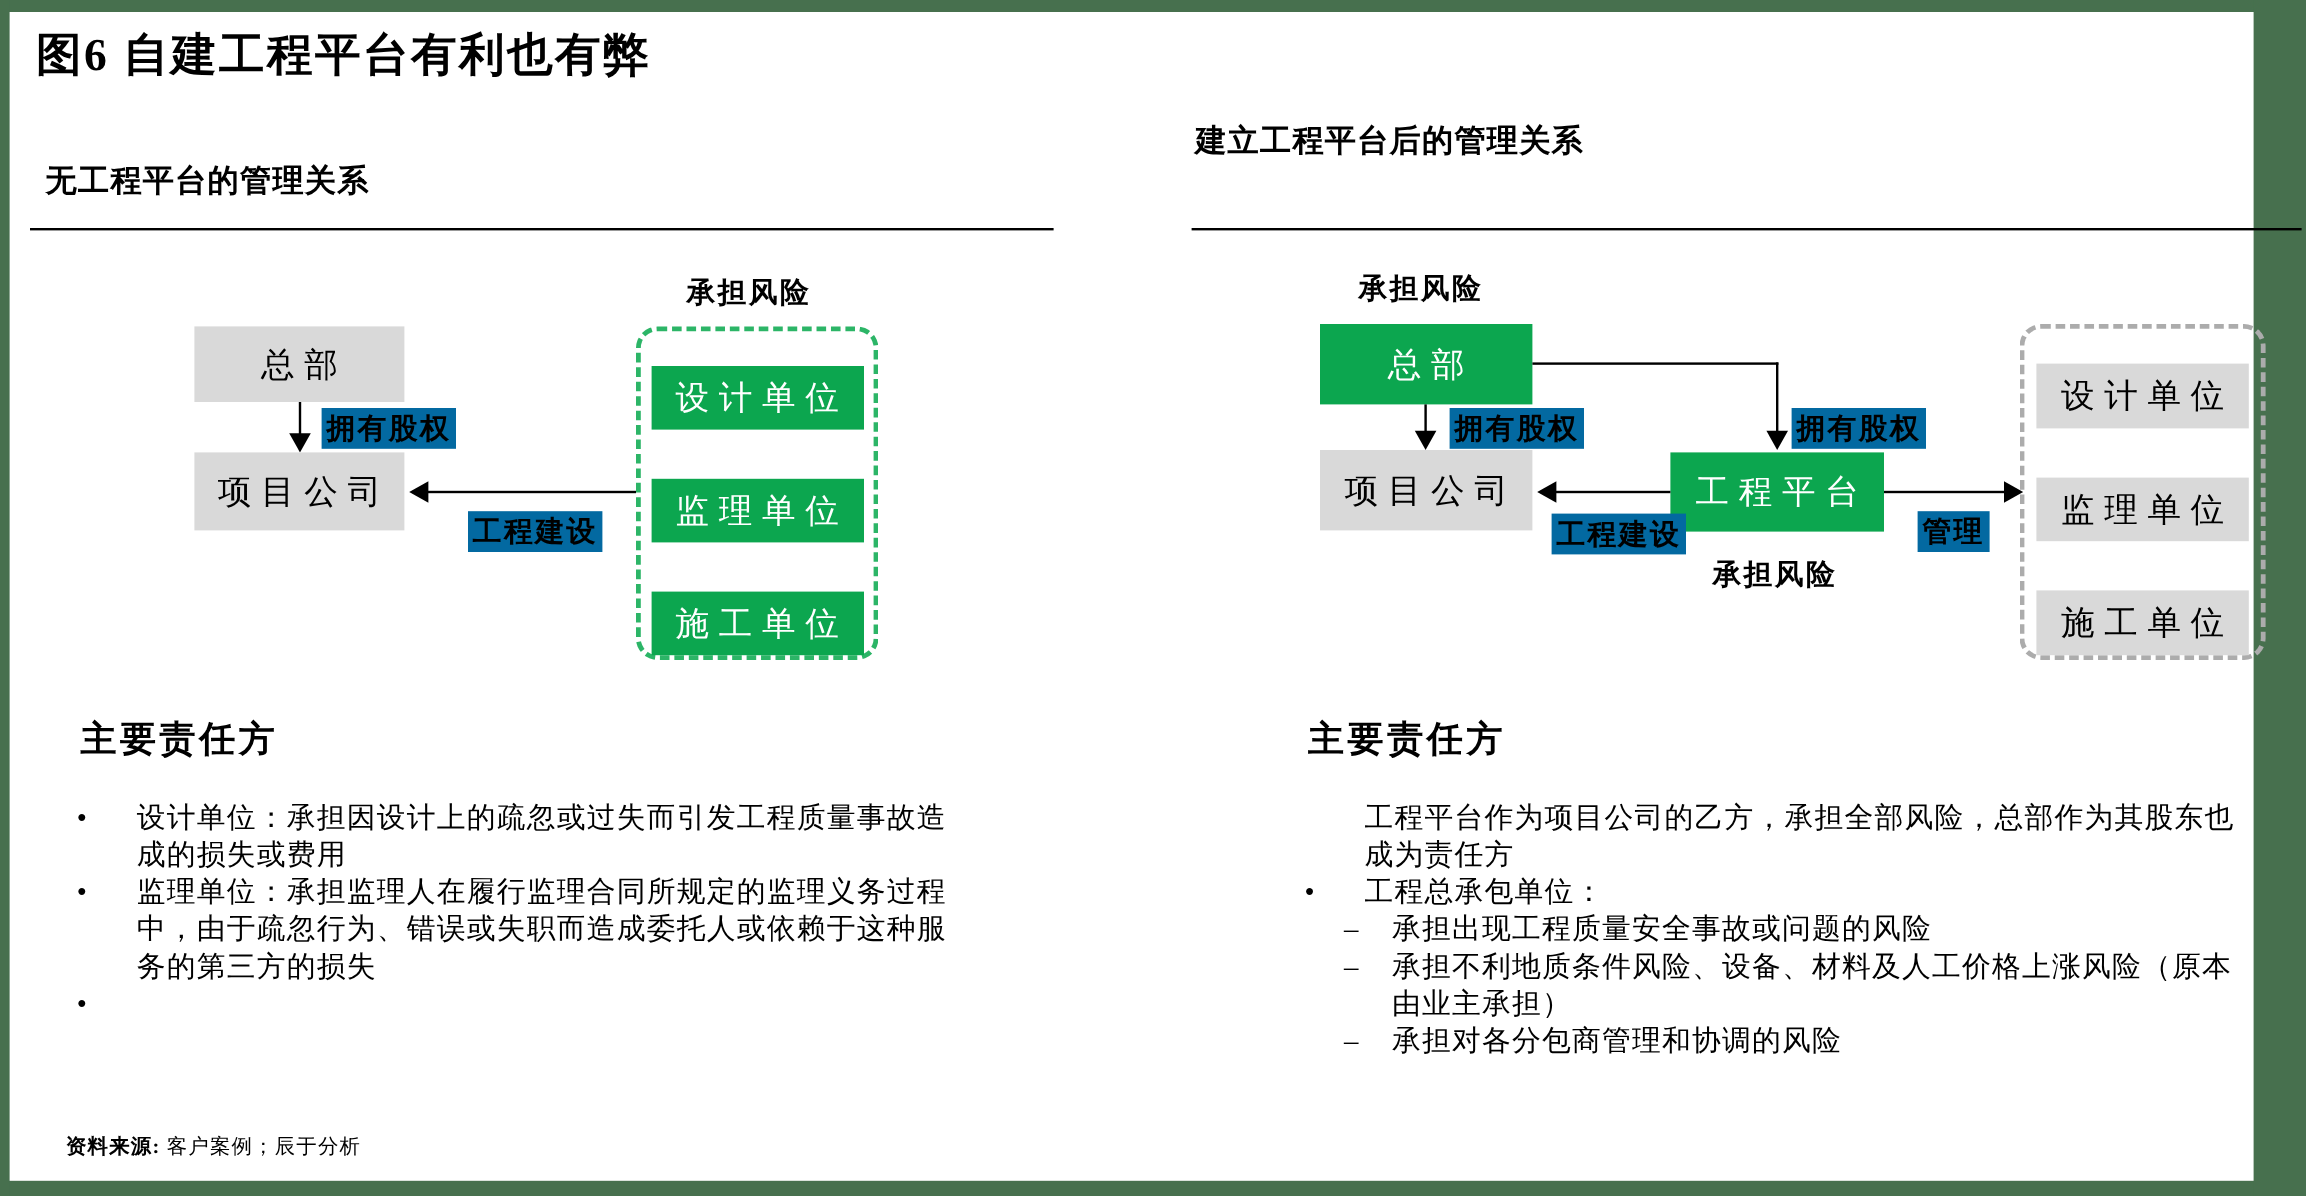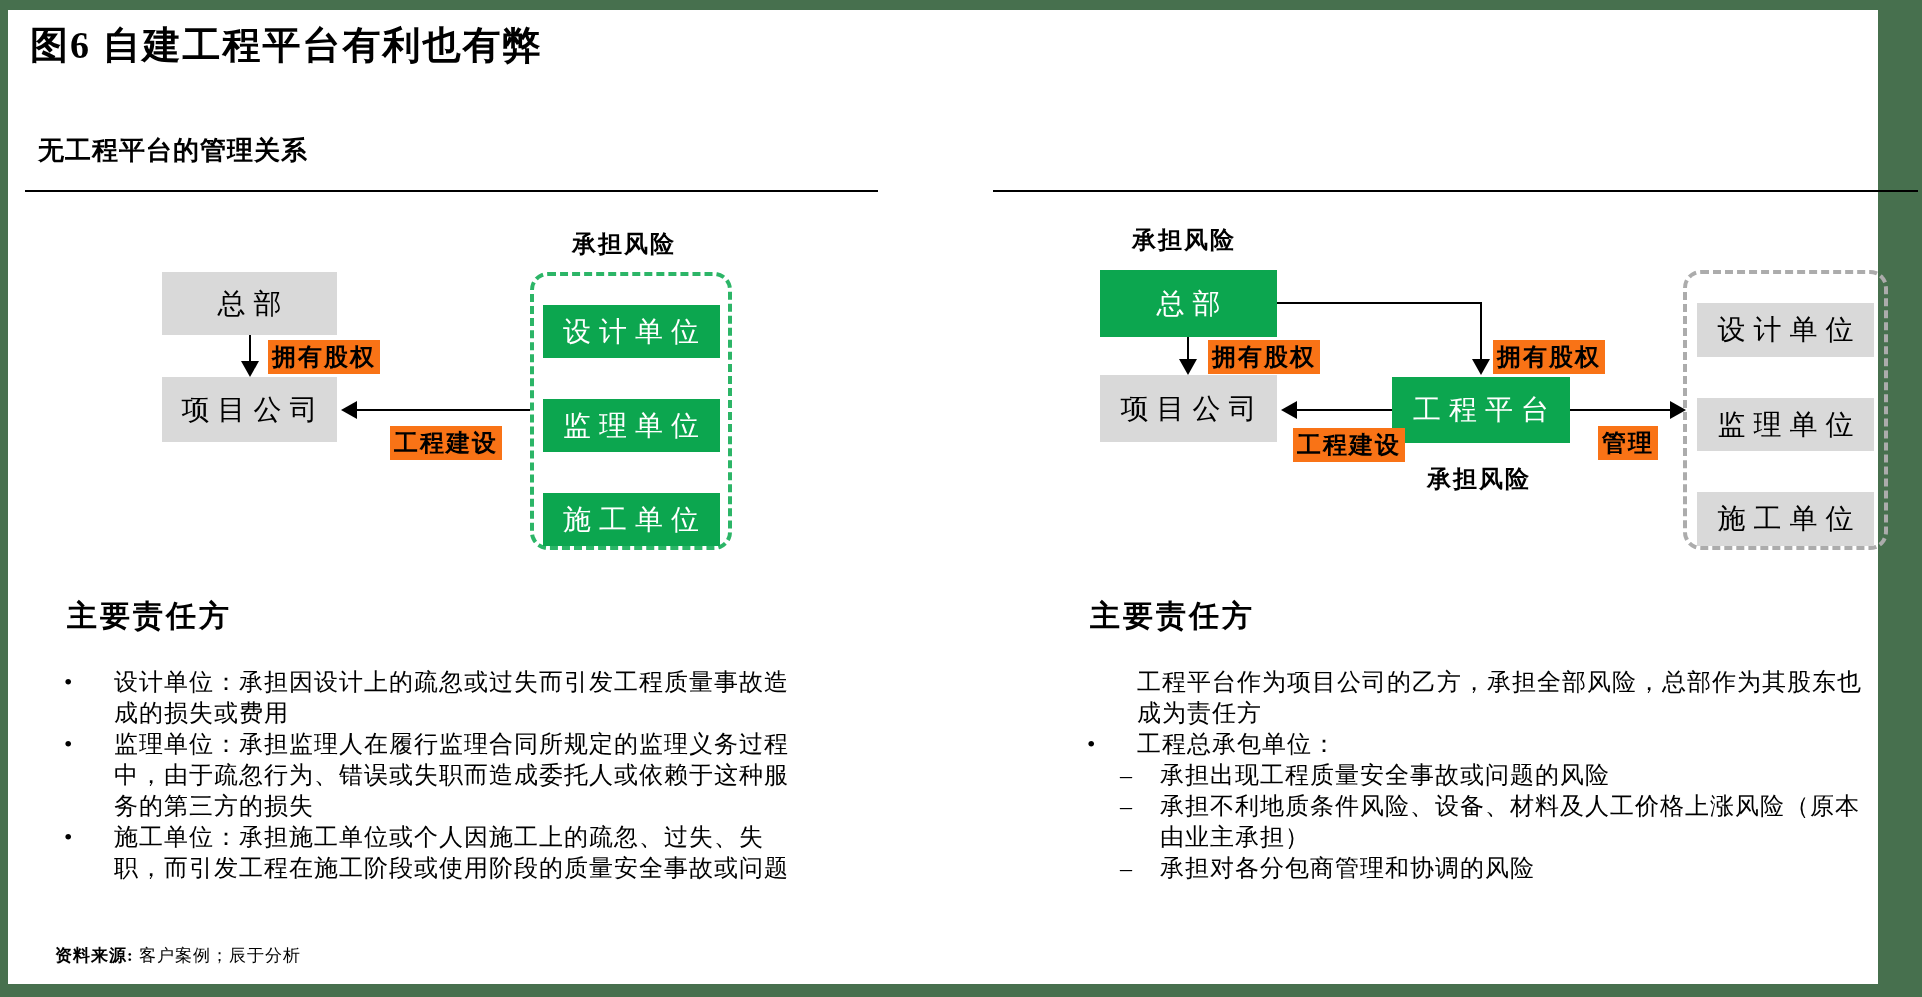--- a/index.html
+++ b/index.html
@@ -30,21 +30,21 @@
   .dash-wrap.greendash .ubox{background:#0CA64F;color:#fff;}
   .dash-wrap.graydash .ubox{background:#D9D9D9;color:#000;}
   
   .hline,.vline{position:absolute;background:#000;}
   .tri{position:absolute;width:0;height:0;}
   .tri.down{border-left:9px solid transparent;border-right:9px solid transparent;border-top:16px solid #000;}
   .tri.left{border-top:9px solid transparent;border-bottom:9px solid transparent;border-right:16px solid #000;}
   .tri.right{border-top:9px solid transparent;border-bottom:9px solid transparent;border-left:16px solid #000;}
   
   .dlabel{position:absolute;font-size:24px;font-weight:bold;white-space:nowrap;letter-spacing:2px;}
-  .dlabel.onwhite{background:#f97316;padding:1px 4px;}
+  .dlabel.onwhite{background:#0369a1;padding:1px 4px;}
   
   .resp{position:absolute;top:596px;}
   .resp.l{left:55px;width:748px;} .resp.r{left:1078px;width:802px;}
   .resp-head{font-size:30px;font-weight:bold;letter-spacing:3px;margin:0 0 30px 12px;}
   .line{position:relative;padding-left:59px;font-size:24px;line-height:31px;letter-spacing:1px;}
   .line .mk{position:absolute;left:9px;top:0;}
   .line.lv2{padding-left:82px;} .line.lv2 .mk{left:42px;}
   
   .footer{position:absolute;left:55px;top:944px;font-size:17px;letter-spacing:1px;}
   .footer .lbl{font-weight:bold;}
@@ -54,20 +54,21 @@
 
 <div class="canvas">
 
   <div class="band top"></div>
   <div class="band bottom"></div>
   <div class="band left"></div>
   <div class="band right"></div>
 
   <div class="fig-title">图6 自建工程平台有利也有弊</div>
   <div class="sec-header l">无工程平台的管理关系</div>
+  <div class="sec-header r">建立工程平台后的管理关系</div>
   <div class="divider l"></div>
   <div class="divider r"></div>
 
   <div class="dlabel" style="left:572px;top:228px;">承担风险</div>
 
   <div class="box gray" style="left:162px;top:272px;width:175px;height:63px;">总部</div>
 
   <div class="vline" style="left:249px;top:335px;width:2px;height:28px;"></div>
   <div class="tri down" style="left:241px;top:361px;"></div>
   <div class="dlabel onwhite" style="left:268px;top:340px;">拥有股权</div>
@@ -129,21 +130,21 @@
 
         <div class="line lv1">
           <span class="mk">•</span><span>设计单位：承担因设计上的疏忽或过失而引发工程质量事故造成的损失或费用</span>
         </div>
 
         <div class="line lv1">
           <span class="mk">•</span><span>监理单位：承担监理人在履行监理合同所规定的监理义务过程中，由于疏忽行为、错误或失职而造成委托人或依赖于这种服务的第三方的损失</span>
         </div>
 
         <div class="line lv1">
-          <span class="mk">•</span><span>施工单位：承担施工单位或个人因施工上的疏忽、过失、失职，而引发工程在施工阶段或使用阶段的质量安全事故或问题</span>
+          <span class="mk">•</span>
         </div>
       </div>
   </div>
 
   <div class="resp r">
     <div class="resp-head">主要责任方</div>
     <div>
 
         <div class="line lv0">
           <span class="mk"></span><span>工程平台作为项目公司的乙方，承担全部风险，总部作为其股东也成为责任方</span>

